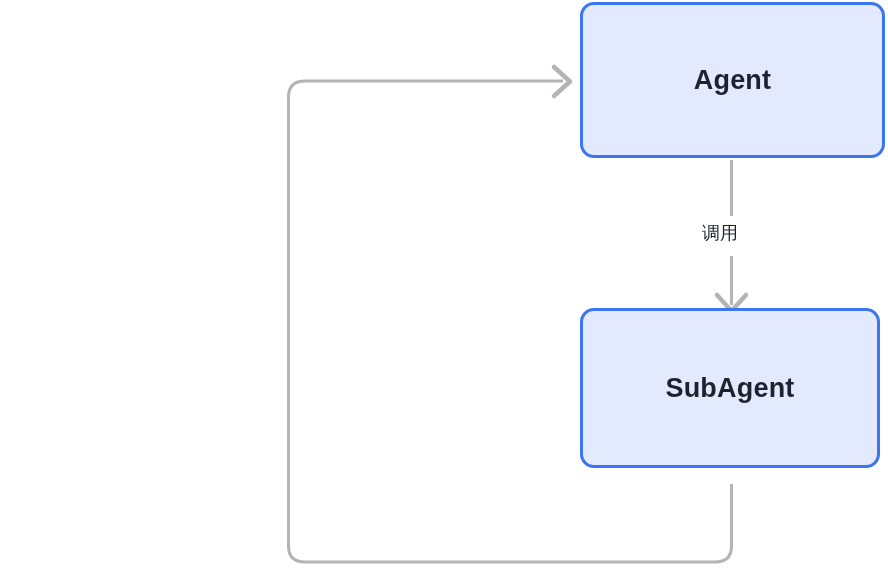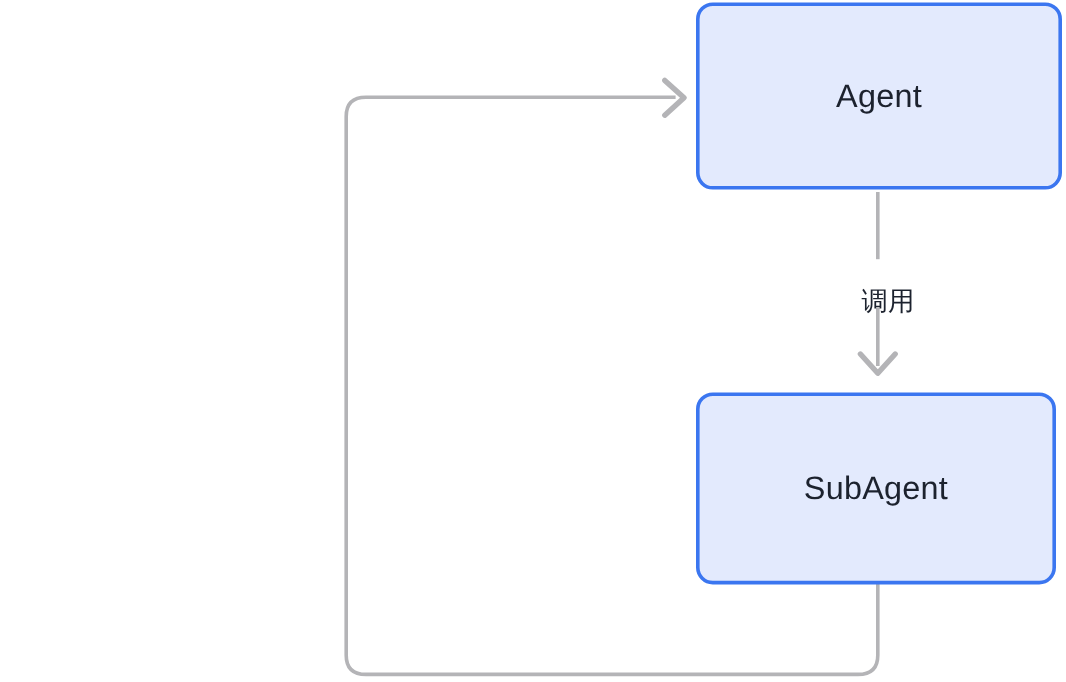--- a/index.html
+++ b/index.html
@@ -34,45 +34,45 @@
     align-items: center;
     justify-content: center;
   }
   .node-label {
     font-size: 27px;
     color: #1c222e;
     font-family: "Liberation Sans", "DejaVu Sans", sans-serif;
     letter-spacing: 0.2px;
     line-height: 1;
     white-space: nowrap;
+    font-weight: bold;
   }
   #node-agent {
     left: 580px;
     top: 2px;
     width: 305px;
     height: 156px;
   }
   #node-subagent {
     left: 580px;
-    top: 327px;
+    top: 308px;
     width: 300px;
     height: 160px;
   }
   .edge-label {
     position: absolute;
     color: #1c222e;
     font-family: "Liberation Sans", "DejaVu Sans", sans-serif;
     white-space: nowrap;
     line-height: 1;
   }
   #label-call {
     left: 702px;
-    top: 240px;
-    font-size: 22px;
-    margin-left: 16px;
+    top: 224px;
+    font-size: 18px;
   }
   #label-return {
     left: 0px;
     top: 236px;
     font-size: 25px;
     letter-spacing: 0.1px;
   }
 </style>
 </head>
 <body>

